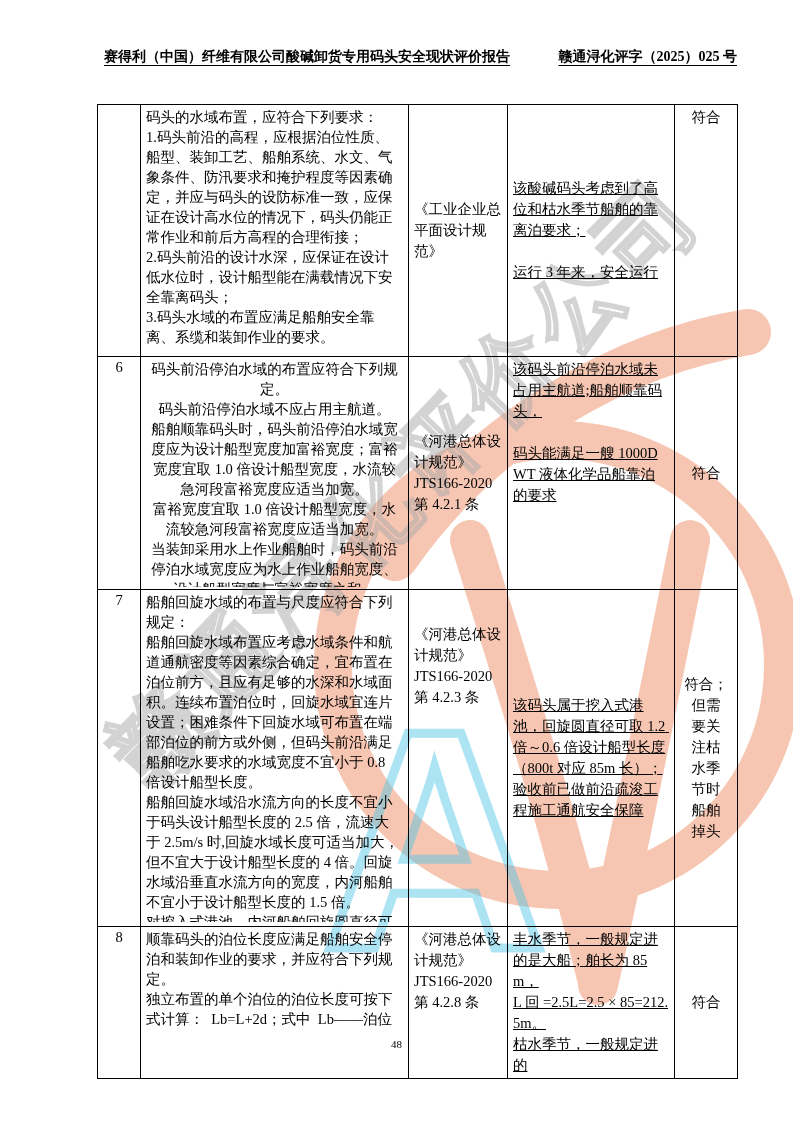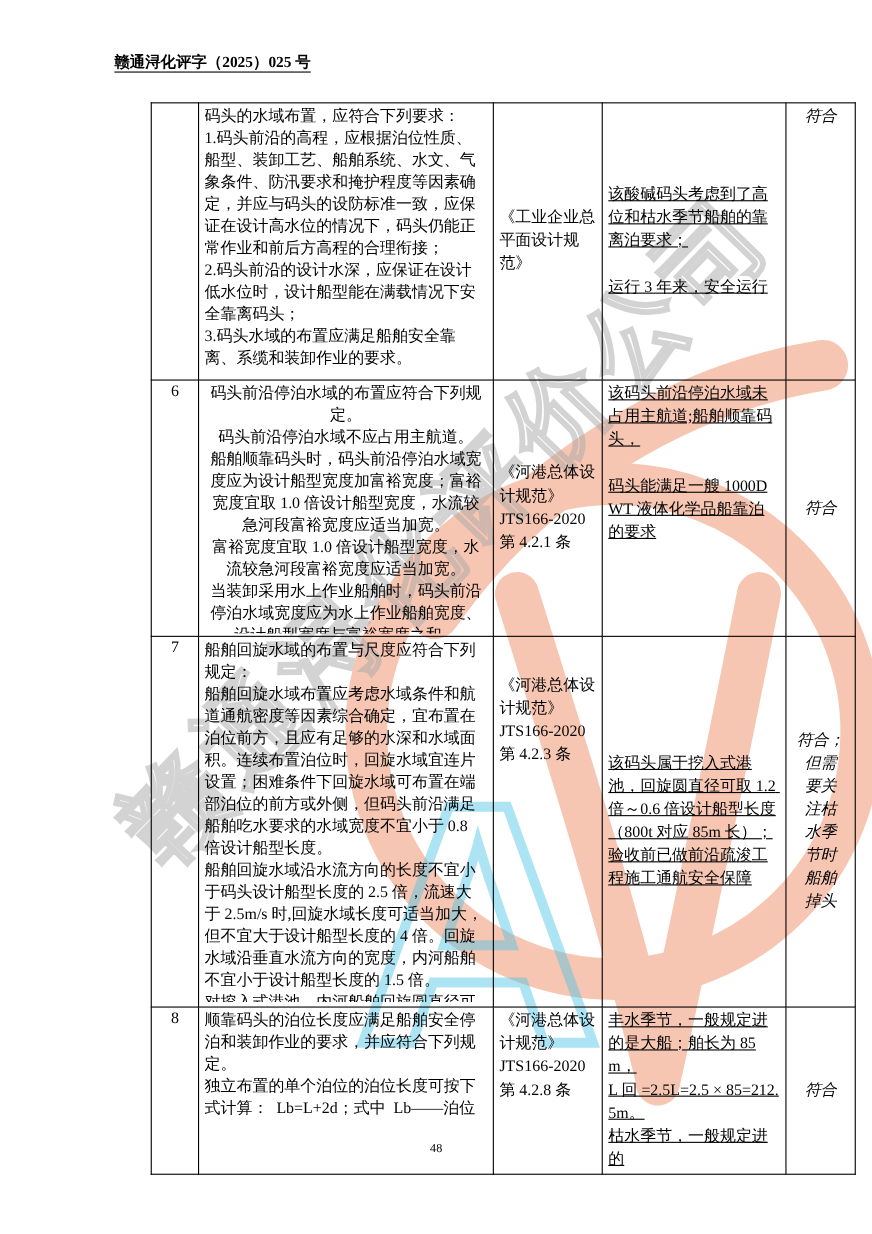--- a/index.html
+++ b/index.html
@@ -11,33 +11,33 @@
   .doc-header{
     position:absolute;top:48px;left:104px;width:633px;
     display:flex;justify-content:space-between;align-items:flex-end;
     font-size:14px;font-weight:bold;
   }
   .doc-header span{
     text-decoration:underline;text-underline-offset:4px;white-space:nowrap;
   }
   
   table.eval{
-    position:absolute;left:97px;top:93px;width:640px;
-    border-collapse:collapse;table-layout:fixed;margin-left:40px;
+    position:absolute;left:97px;top:104px;width:640px;
+    border-collapse:collapse;table-layout:fixed;
   }
   table.eval td{
     border:1px solid #000;padding:2px 5px;font-size:14.5px;
     vertical-align:top;overflow:hidden;
   }
   td.num{text-align:center;vertical-align:middle;font-size:14px;padding:0;}
   .pre{white-space:pre-wrap;word-break:break-all;}
   td.content{line-height:20px;}
   td.standard{line-height:21px;}
   td.finding{line-height:21px;text-decoration:underline;}
-  td.concl{text-align:center;line-height:21px;font-style:italic;}
+  td.concl{text-align:center;line-height:21px;}
   .va-m{vertical-align:middle !important;}
   .va-t{vertical-align:top !important;}
   .pt34{padding-top:34px !important;}
   tr.r0{height:252px;} tr.r1{height:233px;} tr.r2{height:337px;} tr.r3{height:110px;}
   tr.r0 .clip{max-height:246px;overflow:hidden;}
   tr.r1 .clip{max-height:228px;overflow:hidden;text-align:center;}
   tr.r2 .clip{max-height:330px;overflow:hidden;}
   tr.r3 .clip{max-height:104px;overflow:hidden;}
   
   .page-number{
@@ -47,20 +47,21 @@
   
   svg.watermark{
     position:absolute;left:0;top:0;pointer-events:none;
     mix-blend-mode:multiply;z-index:5;
   }
 </style>
 </head>
 <body>
 
 <div class="doc-header">
+  <span>赛得利（中国）纤维有限公司酸碱卸货专用码头安全现状评价报告</span>
   <span>赣通浔化评字（2025）025 号</span>
 </div>
 
 <table class="eval">
   <colgroup>
     <col style="width:43px">
       <col style="width:268px">
       <col style="width:99px">
     <col style="width:167px">
       <col style="width:63px">

